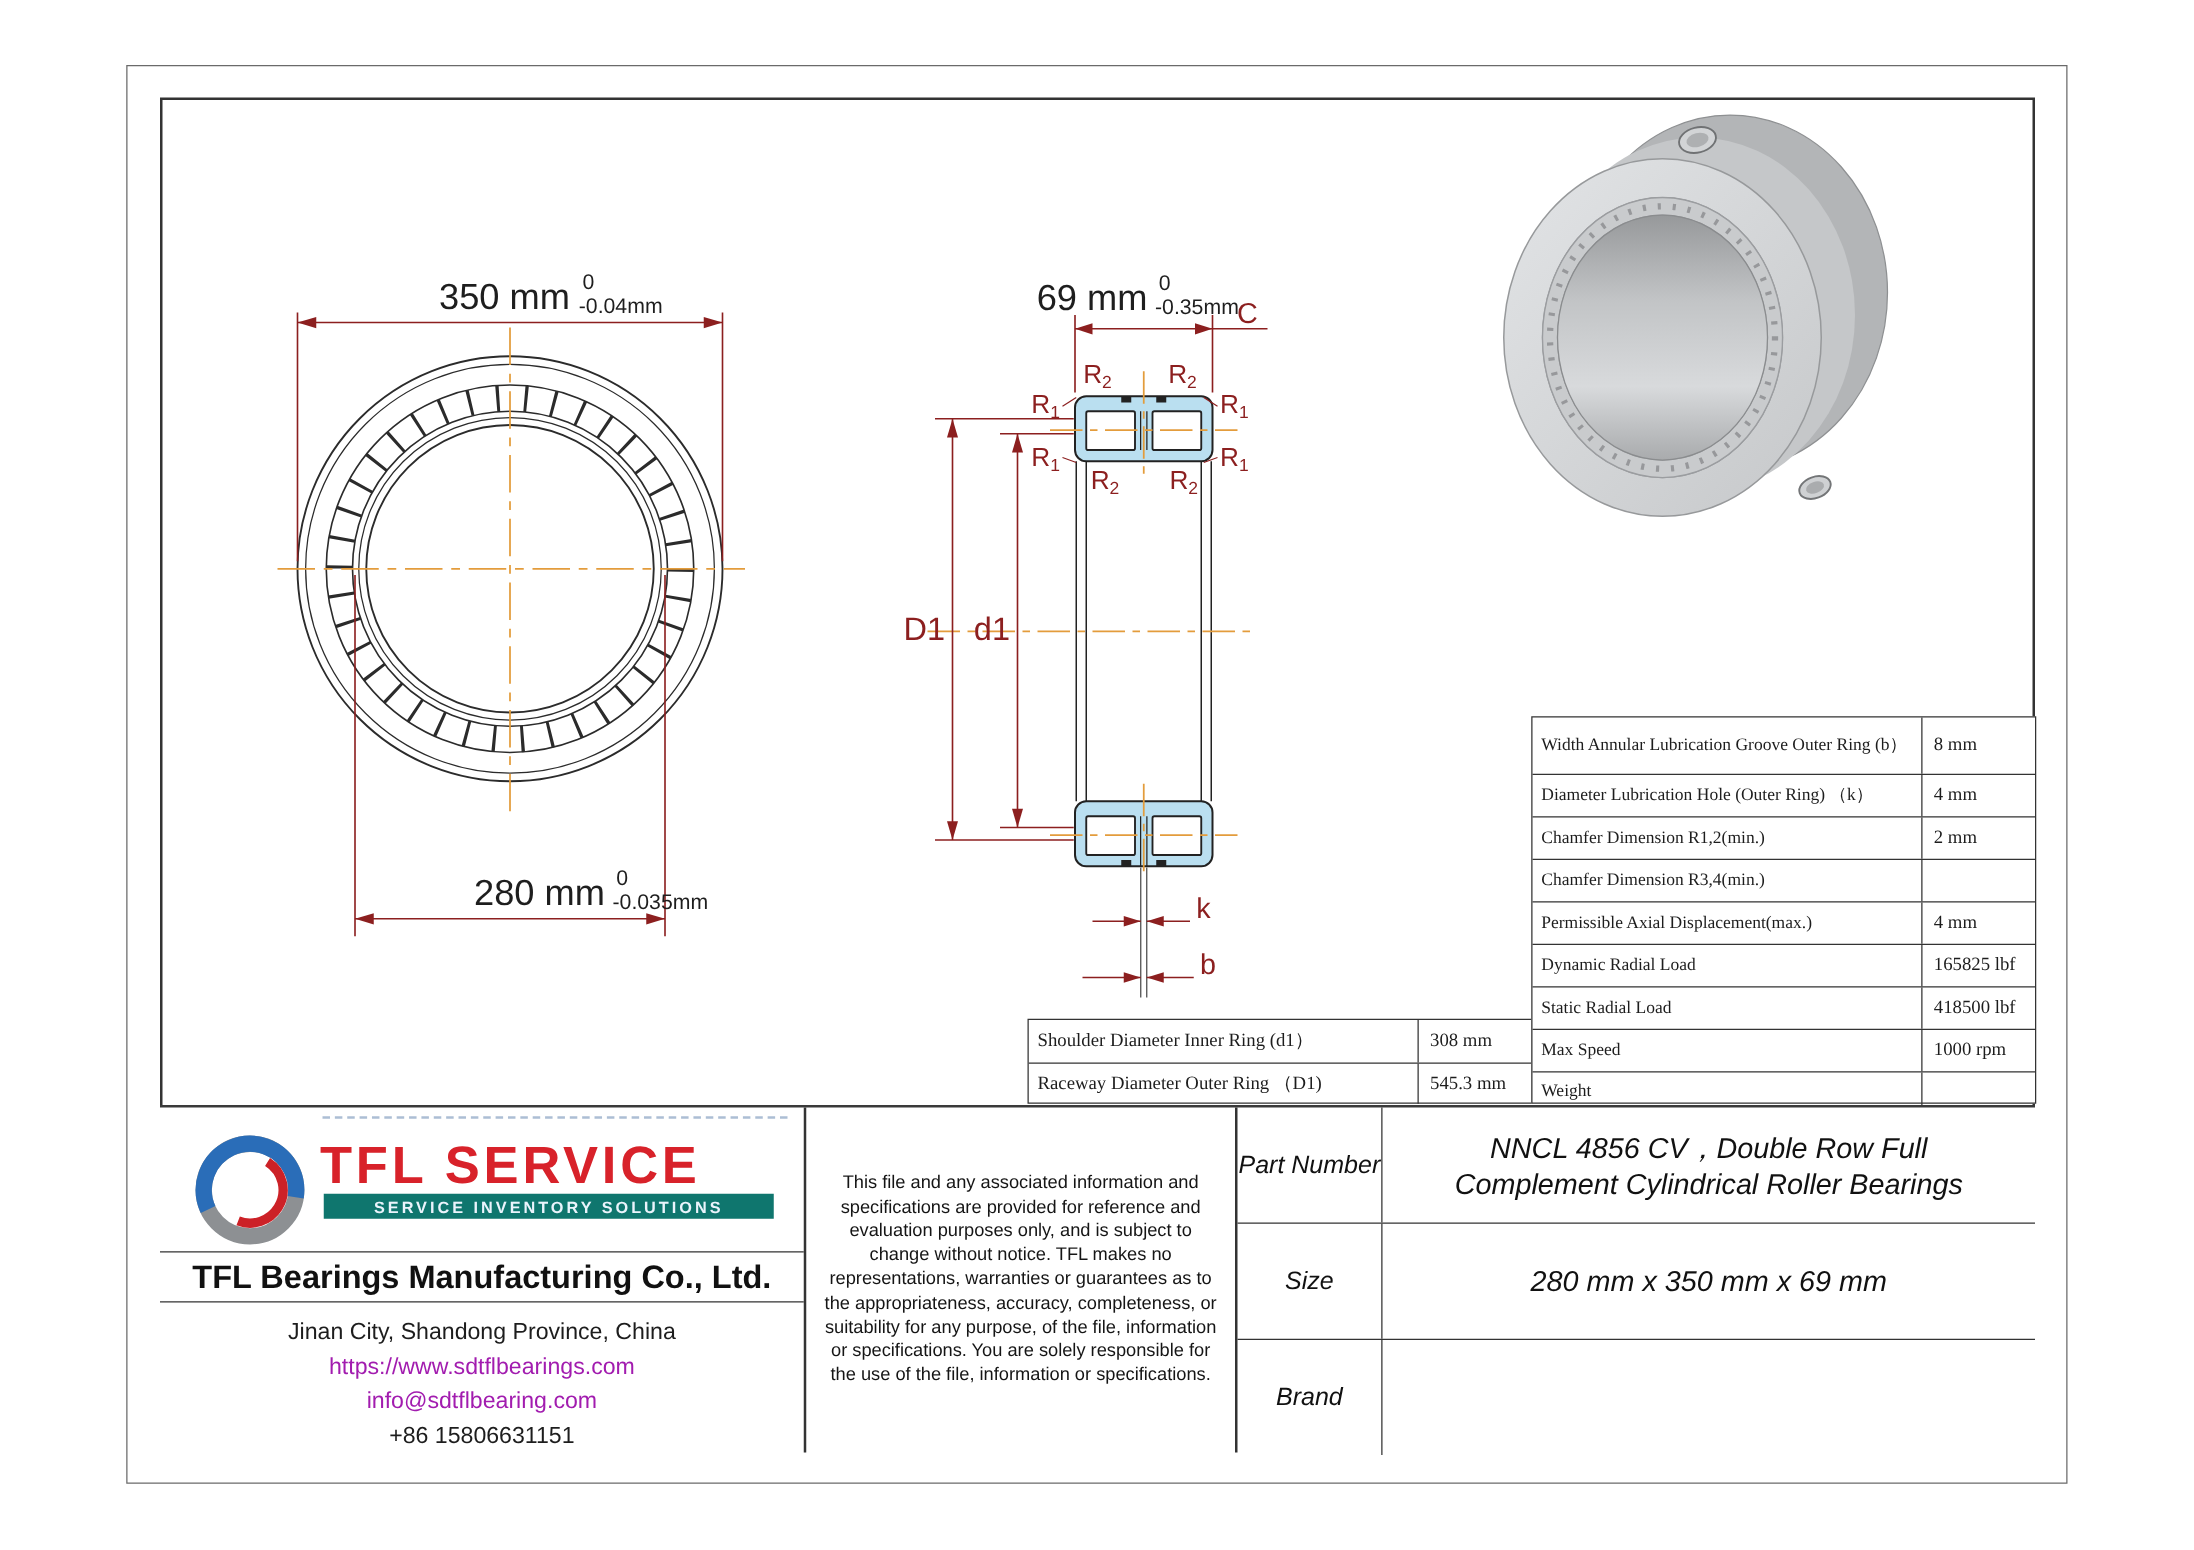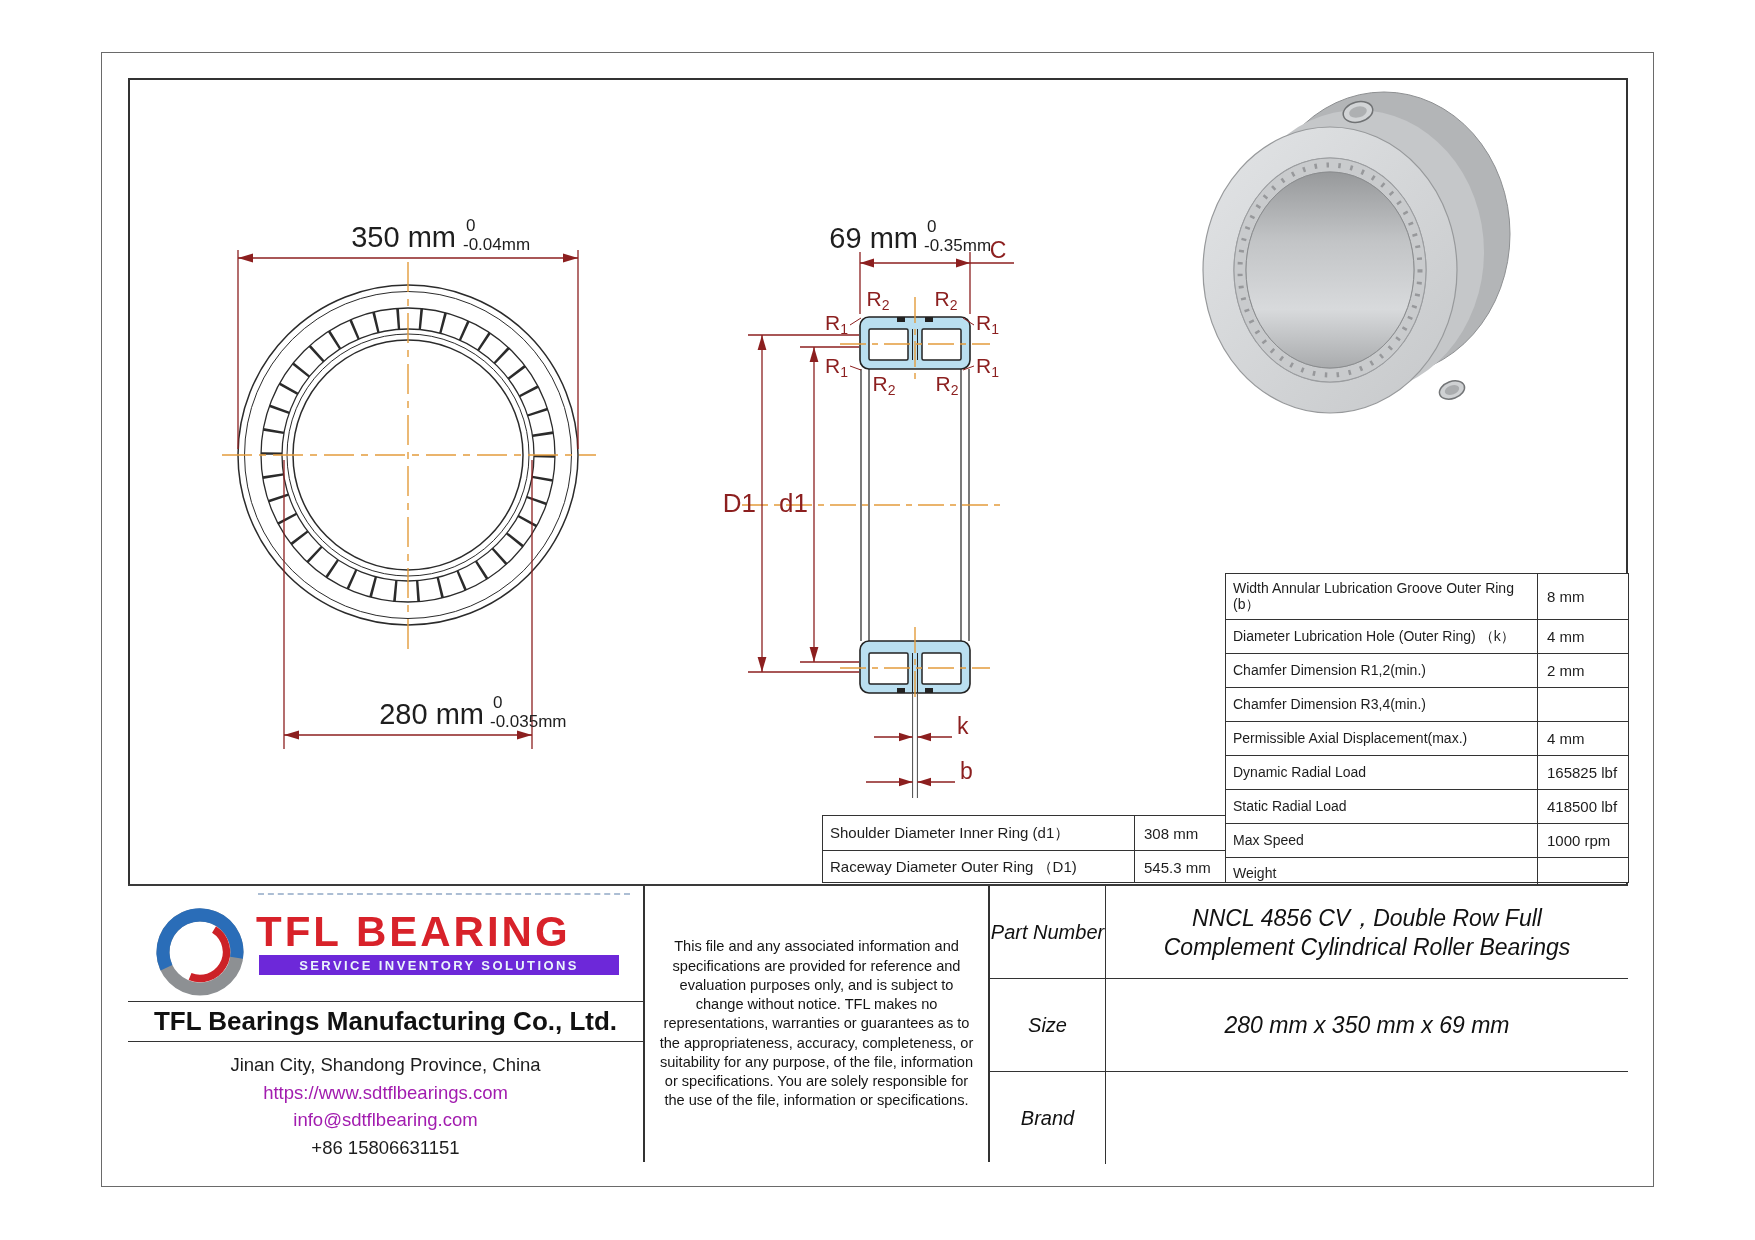--- a/index.html
+++ b/index.html
@@ -12,21 +12,21 @@
   
   svg.draw{left:0;top:0;width:1755px;height:1240px;}
   svg text{font-family:"Liberation Sans","DejaVu Sans",sans-serif;}
   .dimtxt{fill:#1e1e1e;font-size:29px;}
   .toltxt{fill:#1e1e1e;font-size:17px;}
   .redlbl{fill:#8c1f1f;font-size:23px;}
   .redlbl-big{fill:#8c1f1f;font-size:26px;}
   .rlbl{fill:#8c1f1f;font-size:21px;}
   .rsub{fill:#8c1f1f;font-size:14px;}
   
-  .tbl{border:1.5px solid #333;background:#fff;}
+  .tbl{border:1.5px solid #333;background:#fff;font-family:Liberation Serif, serif;}
   .trow{display:flex;border-bottom:1.2px solid #333;}
   .trow:last-child{border-bottom:none;}
   .tcell-l{flex:0 0 300px;border-right:1.2px solid #333;display:flex;align-items:center;
            padding:2px 4px 2px 7px;font-size:14px;line-height:1.08;}
   .tcell-v{flex:1;display:flex;align-items:center;padding-left:9px;font-size:15px;}
   
   .band{left:128px;top:884px;width:1500px;height:276px;border-top:2.5px solid #3a3a3a;background:#fff;}
   .col1{left:0;top:0;width:517px;height:276px;border-right:2px solid #333;}
   .logo-cell{left:0;top:0;width:515px;height:116px;border-bottom:1.5px solid #333;}
   .name-cell{left:0;top:116px;width:515px;height:40px;border-bottom:1.5px solid #333;
@@ -42,21 +42,21 @@
   .prow:last-child{border-bottom:none;}
   .pcell-l{flex:0 0 115px;border-right:1.5px solid #333;display:flex;align-items:center;
            justify-content:center;font-size:20px;color:#111;}
   .pcell-v{flex:1;display:flex;align-items:center;justify-content:center;text-align:center;
            font-size:23px;color:#111;padding:0 28px;}
   
   .logo-noise{position:absolute;left:130px;top:7px;width:372px;
               border-top:2px dashed rgba(70,110,160,.45);}
   .logo-title{position:absolute;left:128px;top:22px;width:364px;font-size:42px;font-weight:800;
               letter-spacing:3px;color:#d8222a;white-space:nowrap;}
-  .logo-bar{position:absolute;left:131px;top:69px;width:360px;height:20px;background:#6d28d9;
+  .logo-bar{position:absolute;left:131px;top:69px;width:360px;height:20px;background:#0f766e;
             color:#eaf4fc;font-size:13px;font-weight:700;letter-spacing:2.4px;
             display:flex;align-items:center;justify-content:center;white-space:nowrap;}
 </style>
 </head>
 <body>
 
 <div class="abs outer-border"></div>
 <div class="abs inner-border"></div>
 
 <svg class="abs draw" viewBox="0 0 1755 1240">
@@ -300,21 +300,21 @@
 
   <div class="abs col1">
     <div class="abs logo-cell">
       <div class="logo-noise"></div>
       <svg style="position:absolute;left:20px;top:12px;" width="104" height="104" viewBox="0 0 104 104">
         <circle cx="52" cy="54" r="37" fill="none" stroke="#8d9093" stroke-width="13"></circle>
         <circle cx="52" cy="54" r="37" fill="none" stroke="#2a6db8" stroke-width="13" stroke-dasharray="138 95" transform="rotate(-205 52 54)"></circle>
         <circle cx="52" cy="54" r="26.5" fill="none" stroke="#cc2127" stroke-width="7.5" stroke-dasharray="78 89" transform="rotate(-58 52 54)"></circle>
         <circle cx="52" cy="54" r="19" fill="#fff"></circle>
       </svg>
-      <div class="logo-title">TFL BEARING</div>
+      <div class="logo-title">TFL SERVICE</div>
       <div class="logo-bar">SERVICE INVENTORY SOLUTIONS</div>
     </div>
     <div class="abs name-cell">TFL Bearings Manufacturing Co., Ltd.</div>
     <div class="abs contact-cell">
       <div>Jinan City, Shandong Province, China</div>
       <div class="blue-link">https://www.sdtflbearings.com</div>
       <div class="blue-link">info@sdtflbearing.com</div>
       <div>+86 15806631151</div>
     </div>
   </div>

